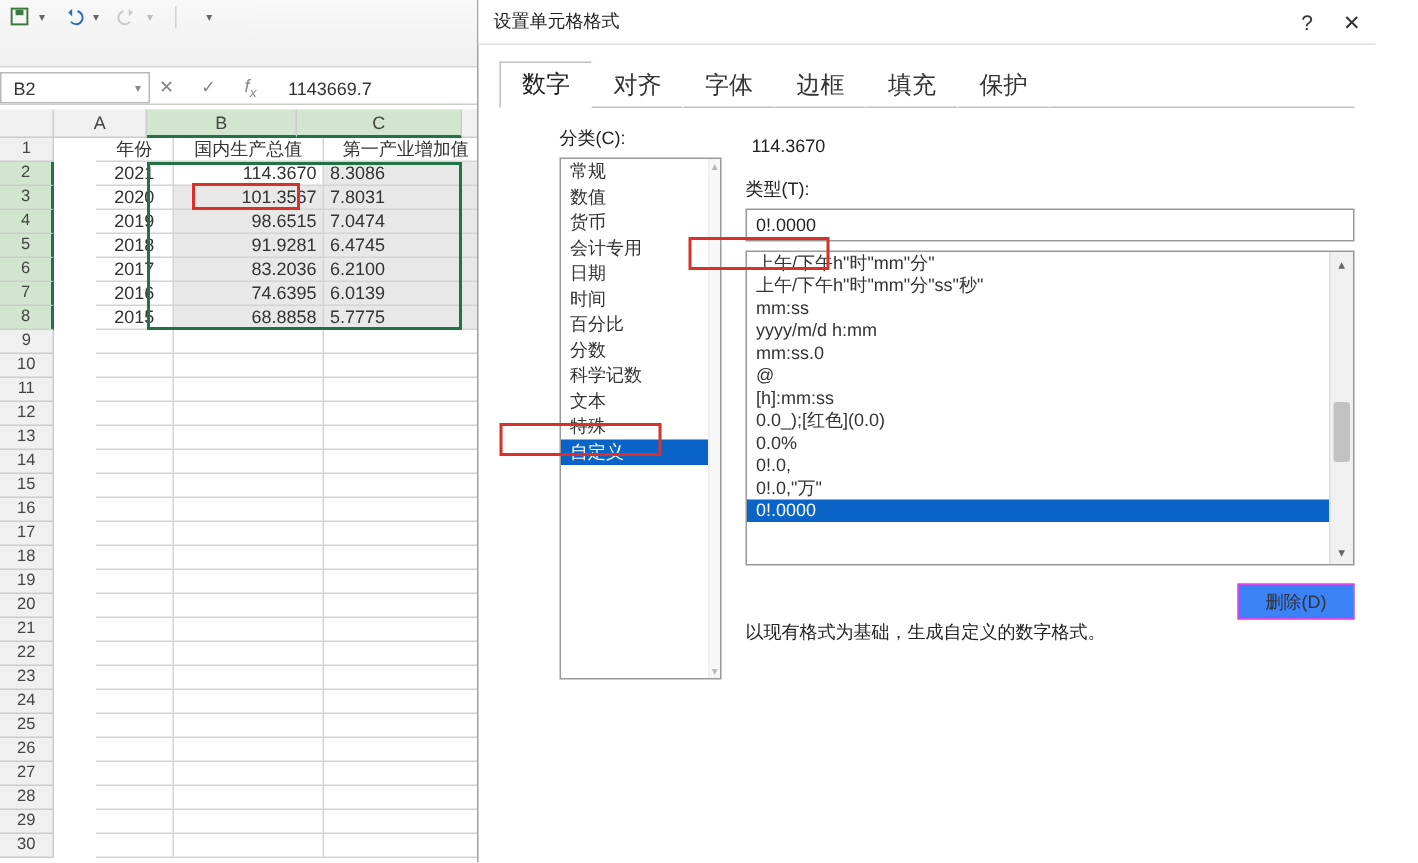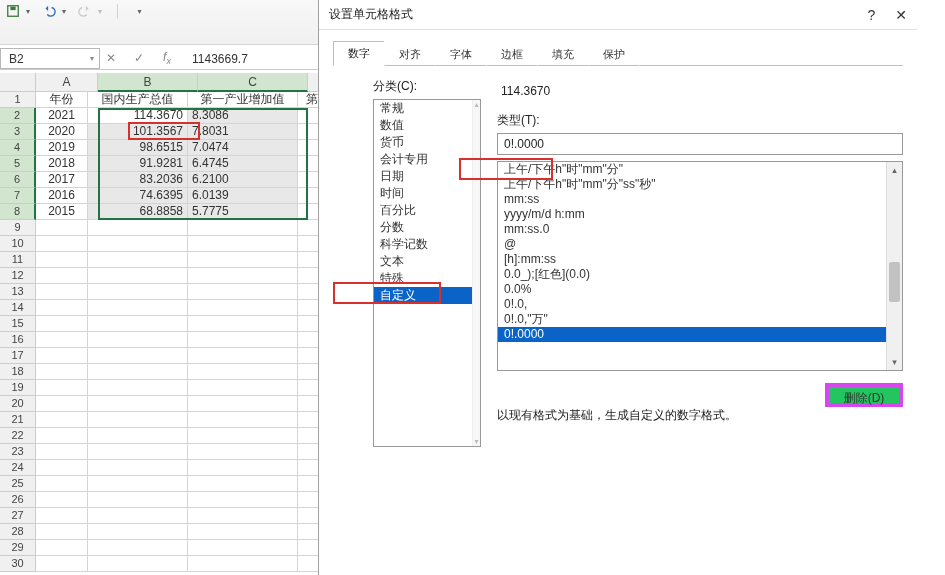--- a/index.html
+++ b/index.html
@@ -85,21 +85,21 @@
       position: absolute;
       top:19px; left:0; width:36px;
     }
     .rh { height:16px; background:#f0f0f0; border-right:1px solid #ccc; border-bottom:1px solid #ccc; text-align:center; line-height:15px; font-size:11px; color:#444;}
     .rh.selhdr { background:#d2e6cf; border-right:2px solid #217346; }
     .cells {
       position:absolute; top:19px; left:36px;
     }
     .row { display:flex; height:16px; }
     .cell { border-right:1px solid #d4d4d4; border-bottom:1px solid #d4d4d4; height:16px; line-height:15px; font-size:12px; padding:0 4px; overflow:hidden; white-space:nowrap; background:#fff;}
-    .c-a { width:52px; text-align:center;}
+    .c-a { width:52px; text-align:center;margin-left:28px;}
     .c-b { width:100px; text-align:right;}
     .c-c { width:110px; text-align:left;}
     .c-d { width:29px; }
     .hdrcell { background:#fff; text-align:center; font-weight:normal;}
     .sel-range .c-b, .sel-range .c-c { background:#e8e8e8; }
     .sel-outline {
       position:absolute;
       border:2px solid #217346;
       pointer-events:none;
     }
@@ -121,21 +121,21 @@
       padding:0 10px; background:#fff; border-bottom:1px solid #e0e0e0;
     }
     .dlg-title .ttl { font-size:12px; color:#222; }
     .dlg-title .ctrls { display:flex; gap:20px; color:#333; font-size:14px;}
     .dlg-title .ctrls span { cursor:default; }
     .tabs {
       display:flex; gap:0; margin:10px 14px 0; 
     }
     .tab {
       padding:4px 14px; border:1px solid #bfbfbf;
-      border-bottom:none; background:#fff; font-size:11px; color:#222;
+      border-bottom:none; background:#fff; font-size:16px; color:#222;
       position:relative; top:1px; margin-right:-1px;
     }
     .tab:not(.active){ background:#fff; border:1px solid transparent; border-bottom:1px solid #bfbfbf; color:#333; padding:5px 14px 3px;}
     .tab.active { border:1px solid #bfbfbf; border-bottom:1px solid #fff; }
     .tab-hr { border-top:1px solid #bfbfbf; margin:0 14px;}
     .tab-body { padding:10px 14px; }
     .lbl { font-size:12px; color:#222; margin-bottom:4px; display:block;}
     
     .body-flex { display:flex; gap:16px; margin-top:2px;margin-left:40px;}
     .left-col {}
@@ -154,21 +154,21 @@
       width:100%; height:210px; border:1px solid #999; background:#fff; margin-top:6px;
       overflow:hidden; position:relative;
     }
     .format-list .inner { position:absolute; top:0; left:0; right:16px; }
     .format-list .fitm { padding:0 6px; line-height:15px; font-size:12px;}
     .format-list .fitm.sel { background:#0a64c8; color:#fff;}
     .vscroll { position:absolute; top:0; right:0; width:16px; height:100%; background:#f0f0f0; border-left:1px solid #ddd;}
     .vscroll .arr { height:16px; text-align:center; font-size:9px; color:#666; line-height:16px;}
     .vscroll .thumb { position:absolute; left:2px; right:2px; top:100px; height:40px; background:#c2c2c2; border-radius:2px;}
     .delete-btn {
-      float:right; margin-top:12px; width:78px; height:24px; border:4px solid #d946ef; background:#22c55e; font-size:12px; text-align:center; line-height:22px;
+      float:right; margin-top:12px; width:78px; height:24px; border:1px solid #d946ef; background:#3b82f6; font-size:12px; text-align:center; line-height:22px;
     }
     .hint { clear:both; margin-top:18px; font-size:12px; color:#222; }
     .cat-scroll-placeholder { width:8px; position:absolute; right:0; top:0; bottom:0; background:#f7f7f7; border-left:1px solid #eee;}
     .cat-scroll-placeholder .sarr{ font-size:8px; color:#bbb; text-align:center;}
     .cat-scroll-placeholder .sarr.bot{position:absolute; bottom:0; left:0; right:0;}
   </style>
 </head>
 <body>
 
 <div class="ribbon-top">

